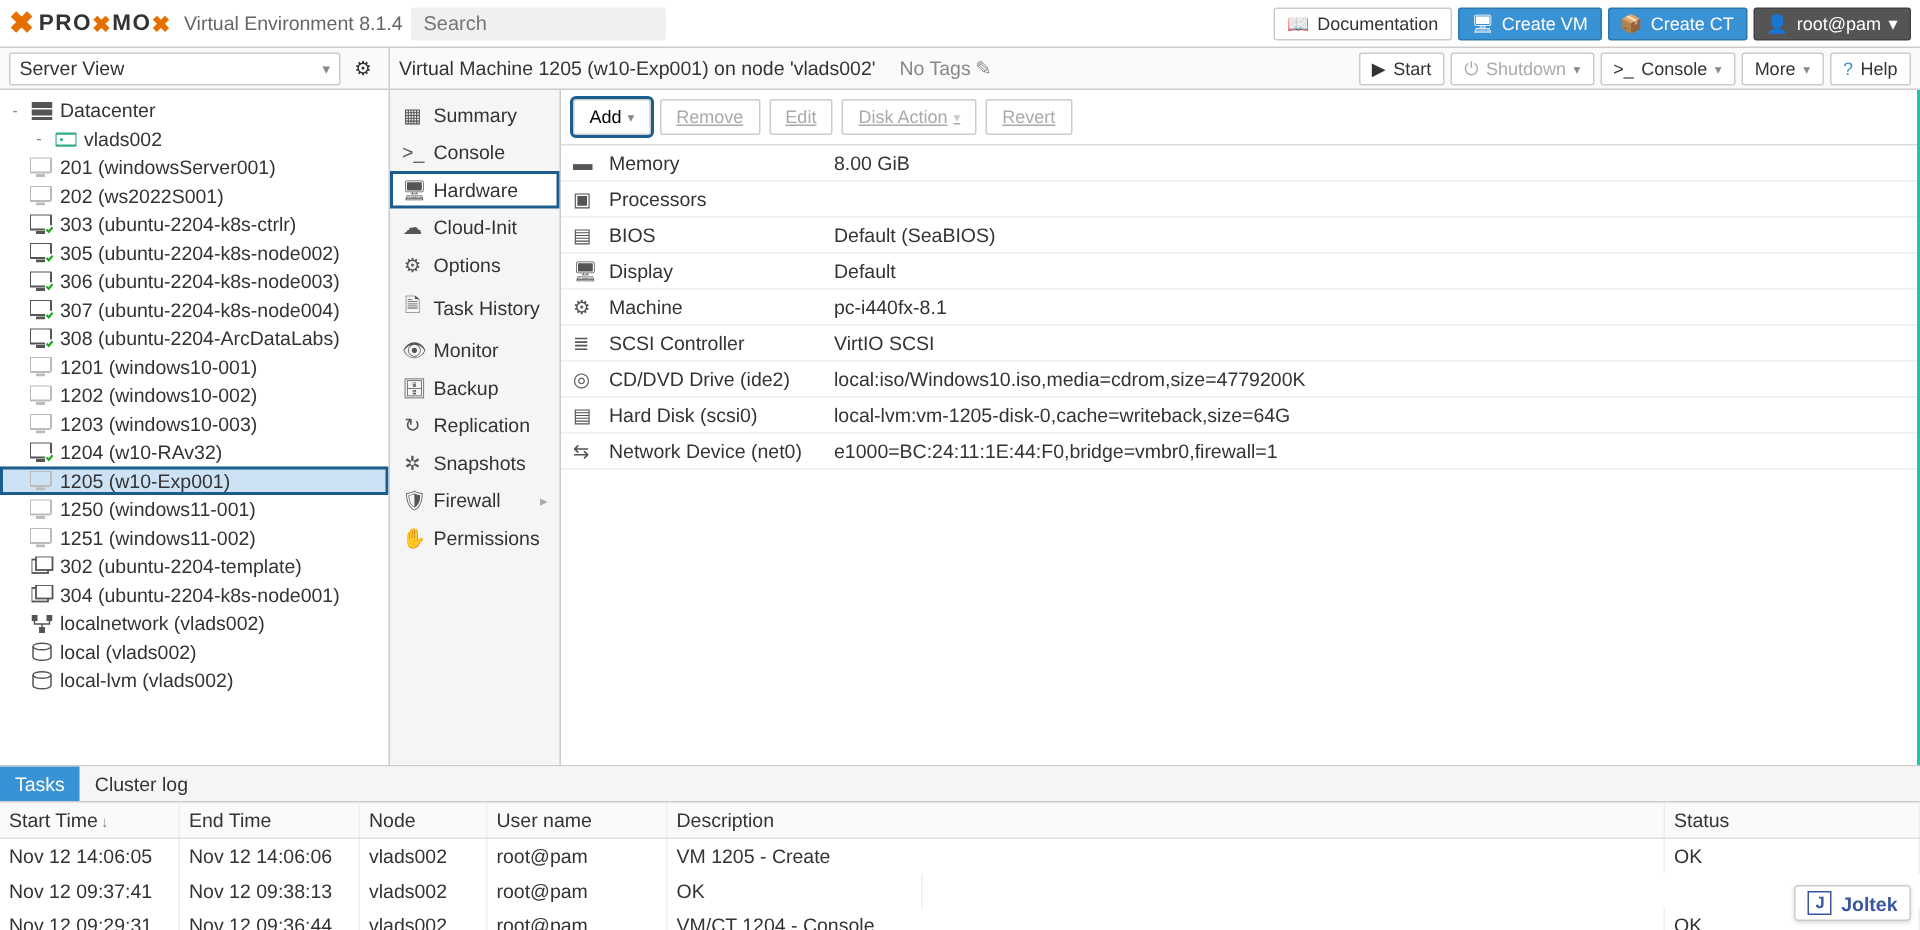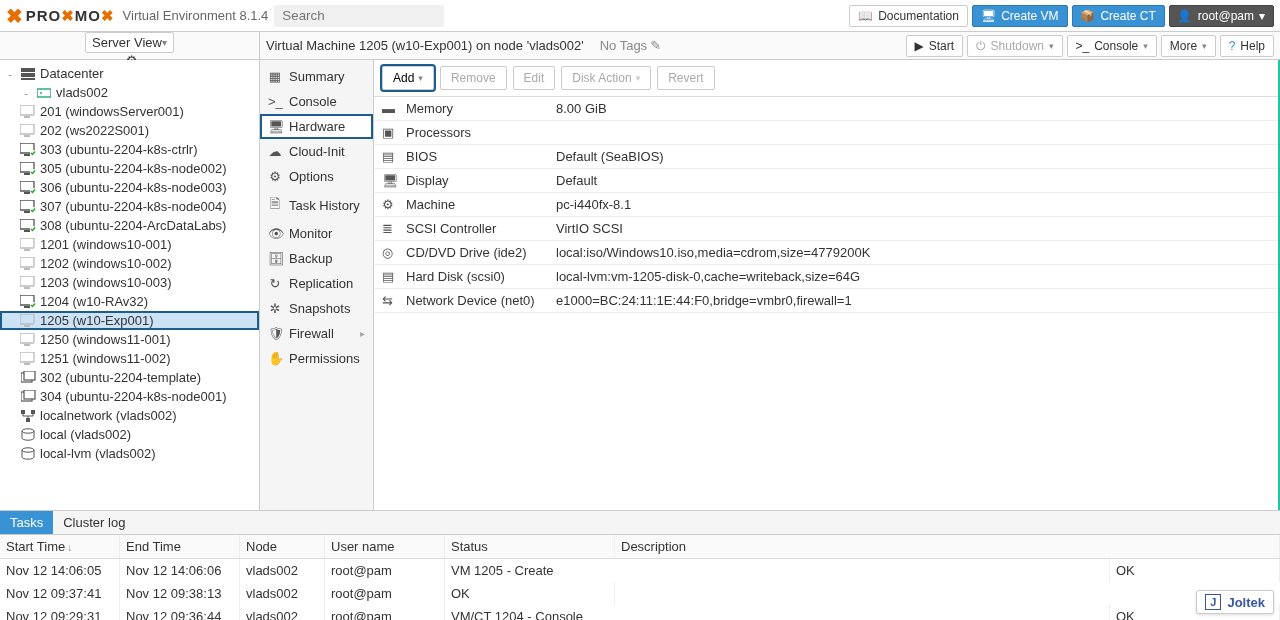--- a/index.html
+++ b/index.html
@@ -10,21 +10,21 @@
   .logo-text { color: #333; }
   .logo-o { color: #e57000; }
   .env-text { color: #666; font-size: 13px; margin-left: 8px; }
   .search-box { background: #f0f0f0; border: none; outline: none; height: 22px; padding: 2px 8px; width: 170px; margin-left: 6px; color: #555; border-radius: 2px; }
   .spacer { flex: 1; }
   .hdr-btn { background: #fff; border: 1px solid #ccc; padding: 3px 8px; margin-left: 4px; cursor: pointer; display: flex; align-items: center; gap: 5px; border-radius: 2px; font-size: 12px; color: #333; }
   .hdr-btn.primary { background: #3892d4; color: #fff; border-color: #2d78b0; }
   .hdr-btn.dark { background: #555; color: #fff; border-color: #444; }
 
   .subhead { height: 28px; border-bottom: 1px solid #ccc; display: flex; align-items: center; background: #fafafa; }
-  .subhead-left { width: 260px; display: flex; align-items: center; padding: 0 6px; border-right: 1px solid #ccc; height: 100%; flex-direction: column; }
+  .subhead-left { width: 260px; display: flex; align-items: center; padding: 0 6px; border-right: 1px solid #ccc; height: 100%; }
   .server-view-sel { flex: 1; display: flex; align-items: center; justify-content: space-between; border: 1px solid #ccc; background: #fff; padding: 2px 6px; height: 22px; border-radius: 2px; }
   .gear-btn { width: 22px; height: 22px; display: flex; align-items: center; justify-content: center; margin-left: 4px; cursor: pointer; }
   .subhead-right { flex: 1; display: flex; align-items: center; padding: 0 6px; }
   .breadcrumb-txt { color: #333; }
   .no-tags { color: #888; margin-left: 16px; display: flex; align-items: center; gap: 3px; }
   .action-btns { display: flex; gap: 4px; margin-left: auto; }
   .abtn { background: #fff; border: 1px solid #ccc; padding: 3px 8px; cursor: pointer; display: flex; align-items: center; gap: 5px; border-radius: 2px; font-size: 12px; color: #333; }
   .abtn .chev { font-size: 9px; color: #888; }
   .abtn.disabled { color: #aaa; }
 
@@ -37,21 +37,21 @@
   .ind0 { padding-left: 4px; } .ind1 { padding-left: 20px; } .ind2 { }
 
   .detail-nav { width: 114px; border-right: 1px solid #ccc; background: #f5f5f5; padding: 4px 0; }
   .nav-item { display: flex; align-items: center; gap: 7px; padding: 5px 8px; cursor: pointer; color: #333; }
   .nav-item.selected { background: #fff; outline: 2px solid #1b5e8e; outline-offset: -2px; }
   .nav-item .chev-r { margin-left: auto; color: #aaa; font-size: 10px; }
 
   .content { flex: 1; display: flex; flex-direction: column; border-right: 2px solid #21c4a7; }
   .toolbar { border-bottom: 1px solid #ddd; padding: 6px 8px; display: flex; gap: 6px; }
   .tbtn { background: #fff; border: 1px solid #ccc; padding: 4px 10px; cursor: pointer; font-size: 12px; border-radius: 2px; display:flex; align-items:center; gap:4px; }
-  .tbtn.disabled { color: #aaa; }
+  .tbtn.disabled { color: #aaa; text-decoration: underline; }
   .tbtn.highlight { outline: 2px solid #1b5e8e; outline-offset: 0px; }
   .hw-table { flex: 1; overflow: auto; }
   .hw-row { display: flex; align-items: center; padding: 4px 8px; border-bottom: 1px solid #eee; }
   .hw-icon { width: 18px; margin-right: 6px; color: #555; }
   .hw-key { width: 150px; color: #333; }
   .hw-val { color: #333; }
 
   .log-panel { height: 110px; border-top: 1px solid #ccc; display: flex; flex-direction: column; }
   .log-tabs { display: flex; border-bottom: 1px solid #ccc; background: #f5f5f5; }
   .log-tab { padding: 4px 10px; cursor: pointer; }
@@ -492,22 +492,22 @@
   <div class="log-tabs">
     <div class="log-tab active">Tasks</div>
     <div class="log-tab">Cluster log</div>
   </div>
   <div class="log-table">
     <div class="log-head">
       <div class="lc c-start"><span>Start Time</span><span class="sort-arrow">↓</span></div>
       <div class="lc c-end">End Time</div>
       <div class="lc c-node">Node</div>
       <div class="lc c-user">User name</div>
+      <div class="lc c-desc">Description</div>
       <div class="lc c-status">Status</div>
-      <div class="lc c-desc">Description</div>
     </div>
     <div id="logrows">
         <div class="log-row">
           <div class="lc c-start">Nov 12 14:06:05</div>
           <div class="lc c-end">Nov 12 14:06:06</div>
           <div class="lc c-node">vlads002</div>
           <div class="lc c-user">root@pam</div>
           <div class="lc c-desc">VM 1205 - Create</div>
           <div class="lc c-status">OK</div>
         </div>

